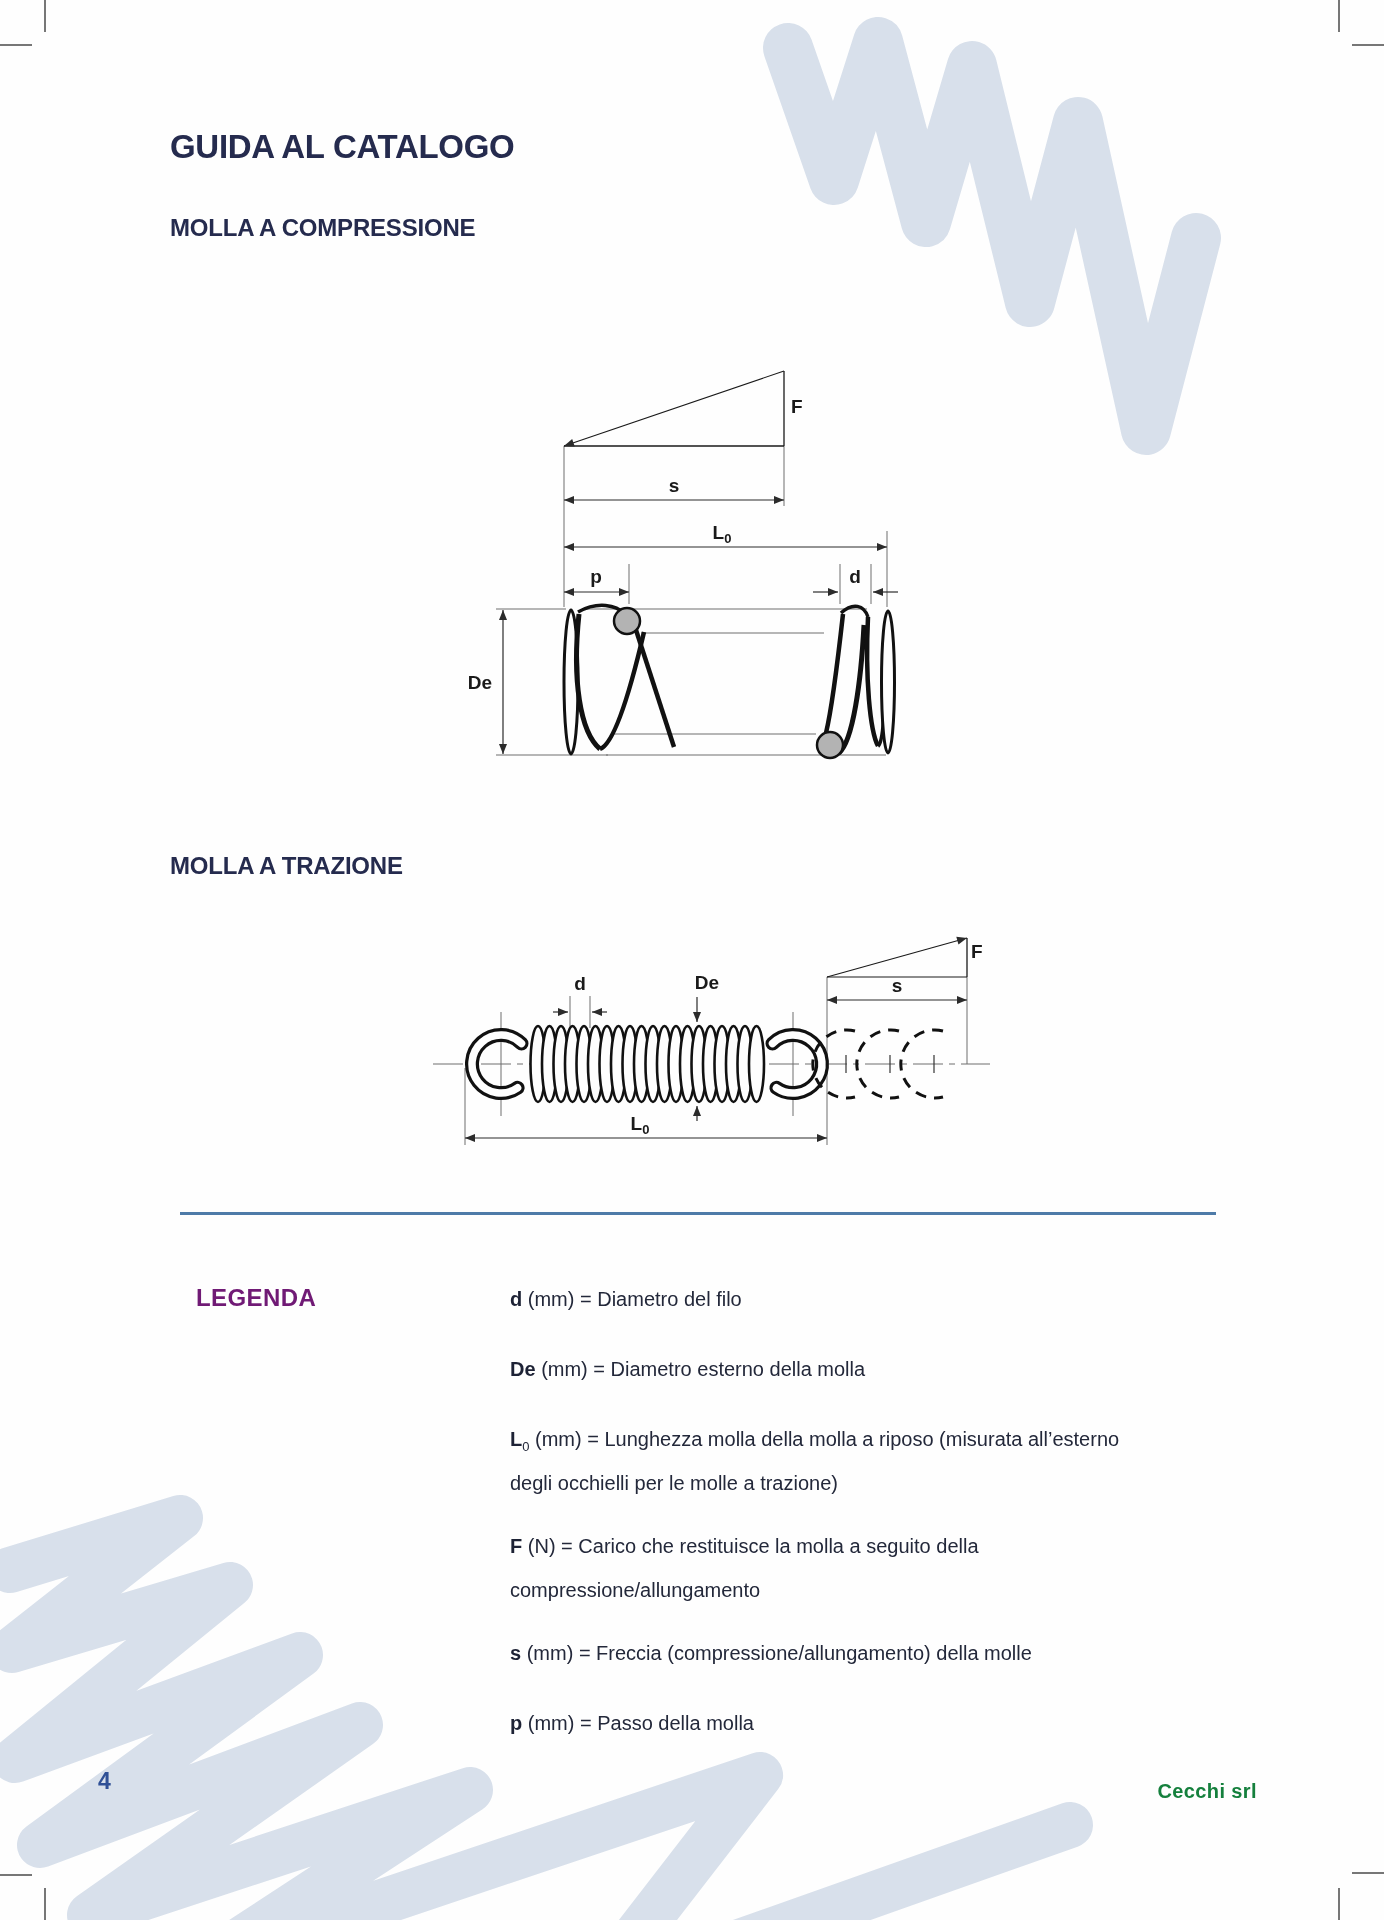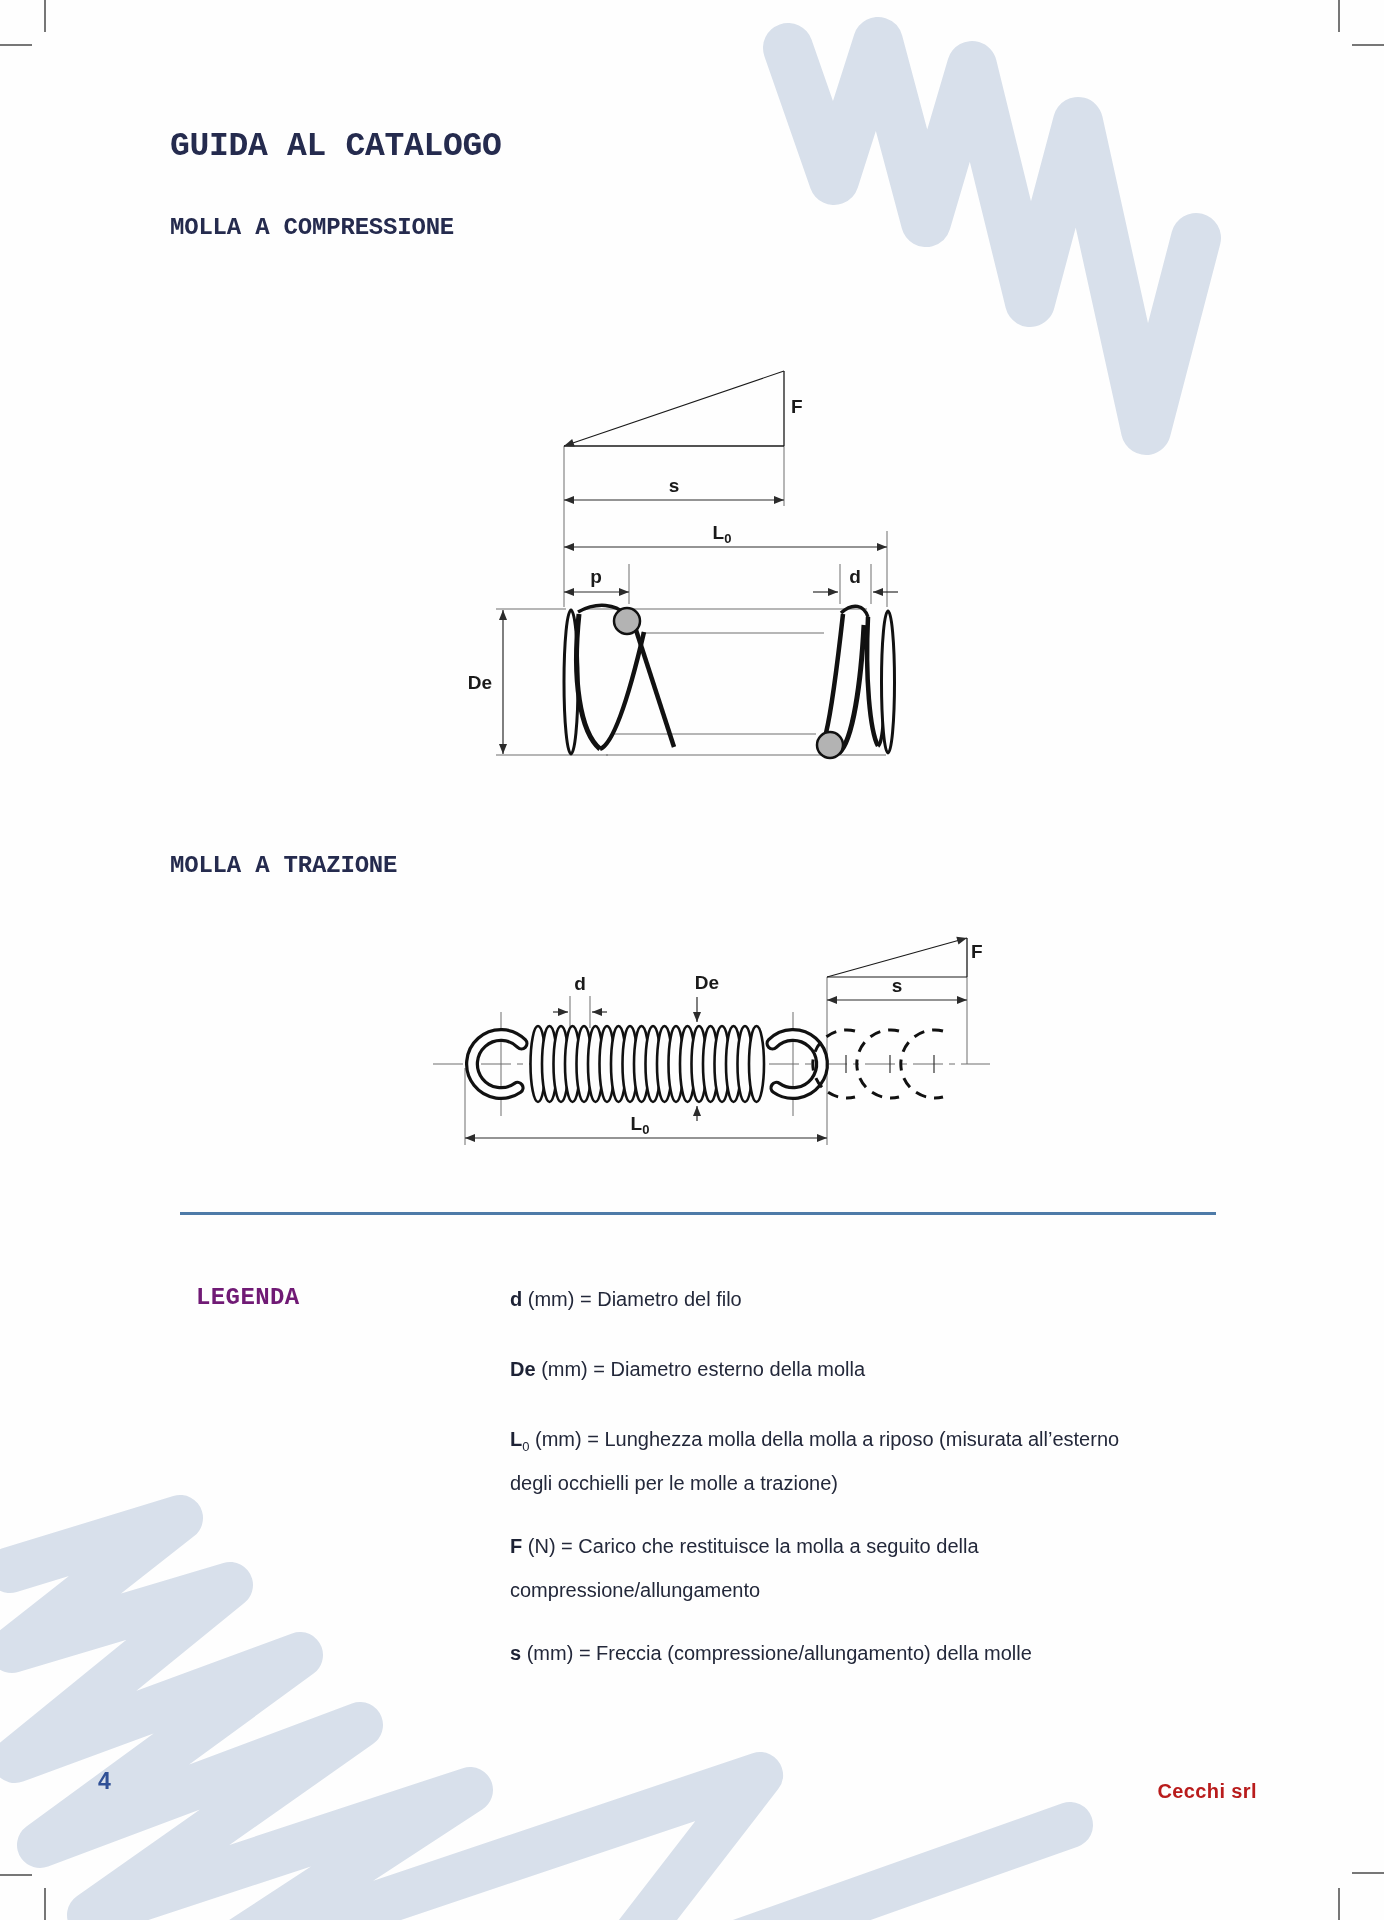--- a/index.html
+++ b/index.html
@@ -2,41 +2,41 @@
 <html><head>
 <meta charset="utf-8">
 <style>
   html,body{margin:0;padding:0;background:#9a9a9a;}
   .page{
     position:relative;width:1384px;height:1920px;margin:0 auto;
     background:#fefefe;overflow:hidden;
     font-family:"Liberation Sans",sans-serif;color:#23283a;
   }
   .abs{position:absolute;}
-  h1,h2{margin:0;padding:0;font-family:Liberation Mono, monospace;}
+  h1,h2{margin:0;padding:0;}
   .title{
     left:170px;top:128px;font-size:33px;font-weight:700;
     letter-spacing:-0.3px;color:#252b4e;
   }
   .subhead{
     font-size:24px;font-weight:700;letter-spacing:-0.2px;color:#252b4e;
   }
   .subhead.compression{left:170px;top:214px;}
   .subhead.traction{left:170px;top:852px;}
   .divider{left:180px;top:1212px;width:1036px;height:3px;background:#4e7ba8;}
   .legend-head{left:196px;top:1284px;font-size:24px;font-weight:700;
     letter-spacing:0.4px;color:#701a75;}
   .legend-body{left:510px;top:1281px;width:630px;font-size:20px;
     line-height:37px;color:#23283a;}
   .legend-item{margin:0 0 26px 0;}
   .legend-item b{font-weight:700;color:#1d2235;}
   .legend-item sub{font-size:13px;}
   .page-number{left:98px;top:1768px;font-size:23px;font-weight:700;color:#2f5096;}
   .brand{right:127px;top:1780px;font-size:20px;font-weight:700;
-    letter-spacing:0.4px;color:#b91c1c;}
+    letter-spacing:0.4px;color:#15803d;}
   svg.graphics{left:0;top:0;}
   svg text{font-family:"Liberation Sans",sans-serif;font-weight:700;
     font-size:19px;fill:#1a1a1a;}
 </style>
 </head>
 <body>
 
 <div class="page">
 
   <svg class="graphics abs" width="1384" height="1920" viewBox="0 0 1384 1920">
@@ -199,19 +199,20 @@
   <div class="abs divider"></div>
 
   <h2 class="abs legend-head">LEGENDA</h2>
 
   <div class="abs legend-body">
     <p class="legend-item"><b>d</b><sub></sub><span> (mm) = Diametro del filo</span></p>
     <p class="legend-item"><b>De</b><sub></sub><span> (mm) = Diametro esterno della molla</span></p>
     <p class="legend-item"><b>L</b><sub>0</sub><span> (mm) = Lunghezza molla della molla a riposo (misurata all’esterno degli occhielli per le molle a trazione)</span></p>
     <p class="legend-item"><b>F</b><sub></sub><span> (N) = Carico che restituisce la molla a seguito della compressione/allungamento</span></p>
     <p class="legend-item"><b>s</b><sub></sub><span> (mm) = Freccia (compressione/allungamento) della molle</span></p>
+    <p class="legend-item"><b>p</b><sub></sub><span> (mm) = Passo della molla</span></p>
   </div>
 
   <div class="abs page-number">4</div>
 
   <div class="abs brand">Cecchi srl</div>
 
 </div>
 
 </body></html>

